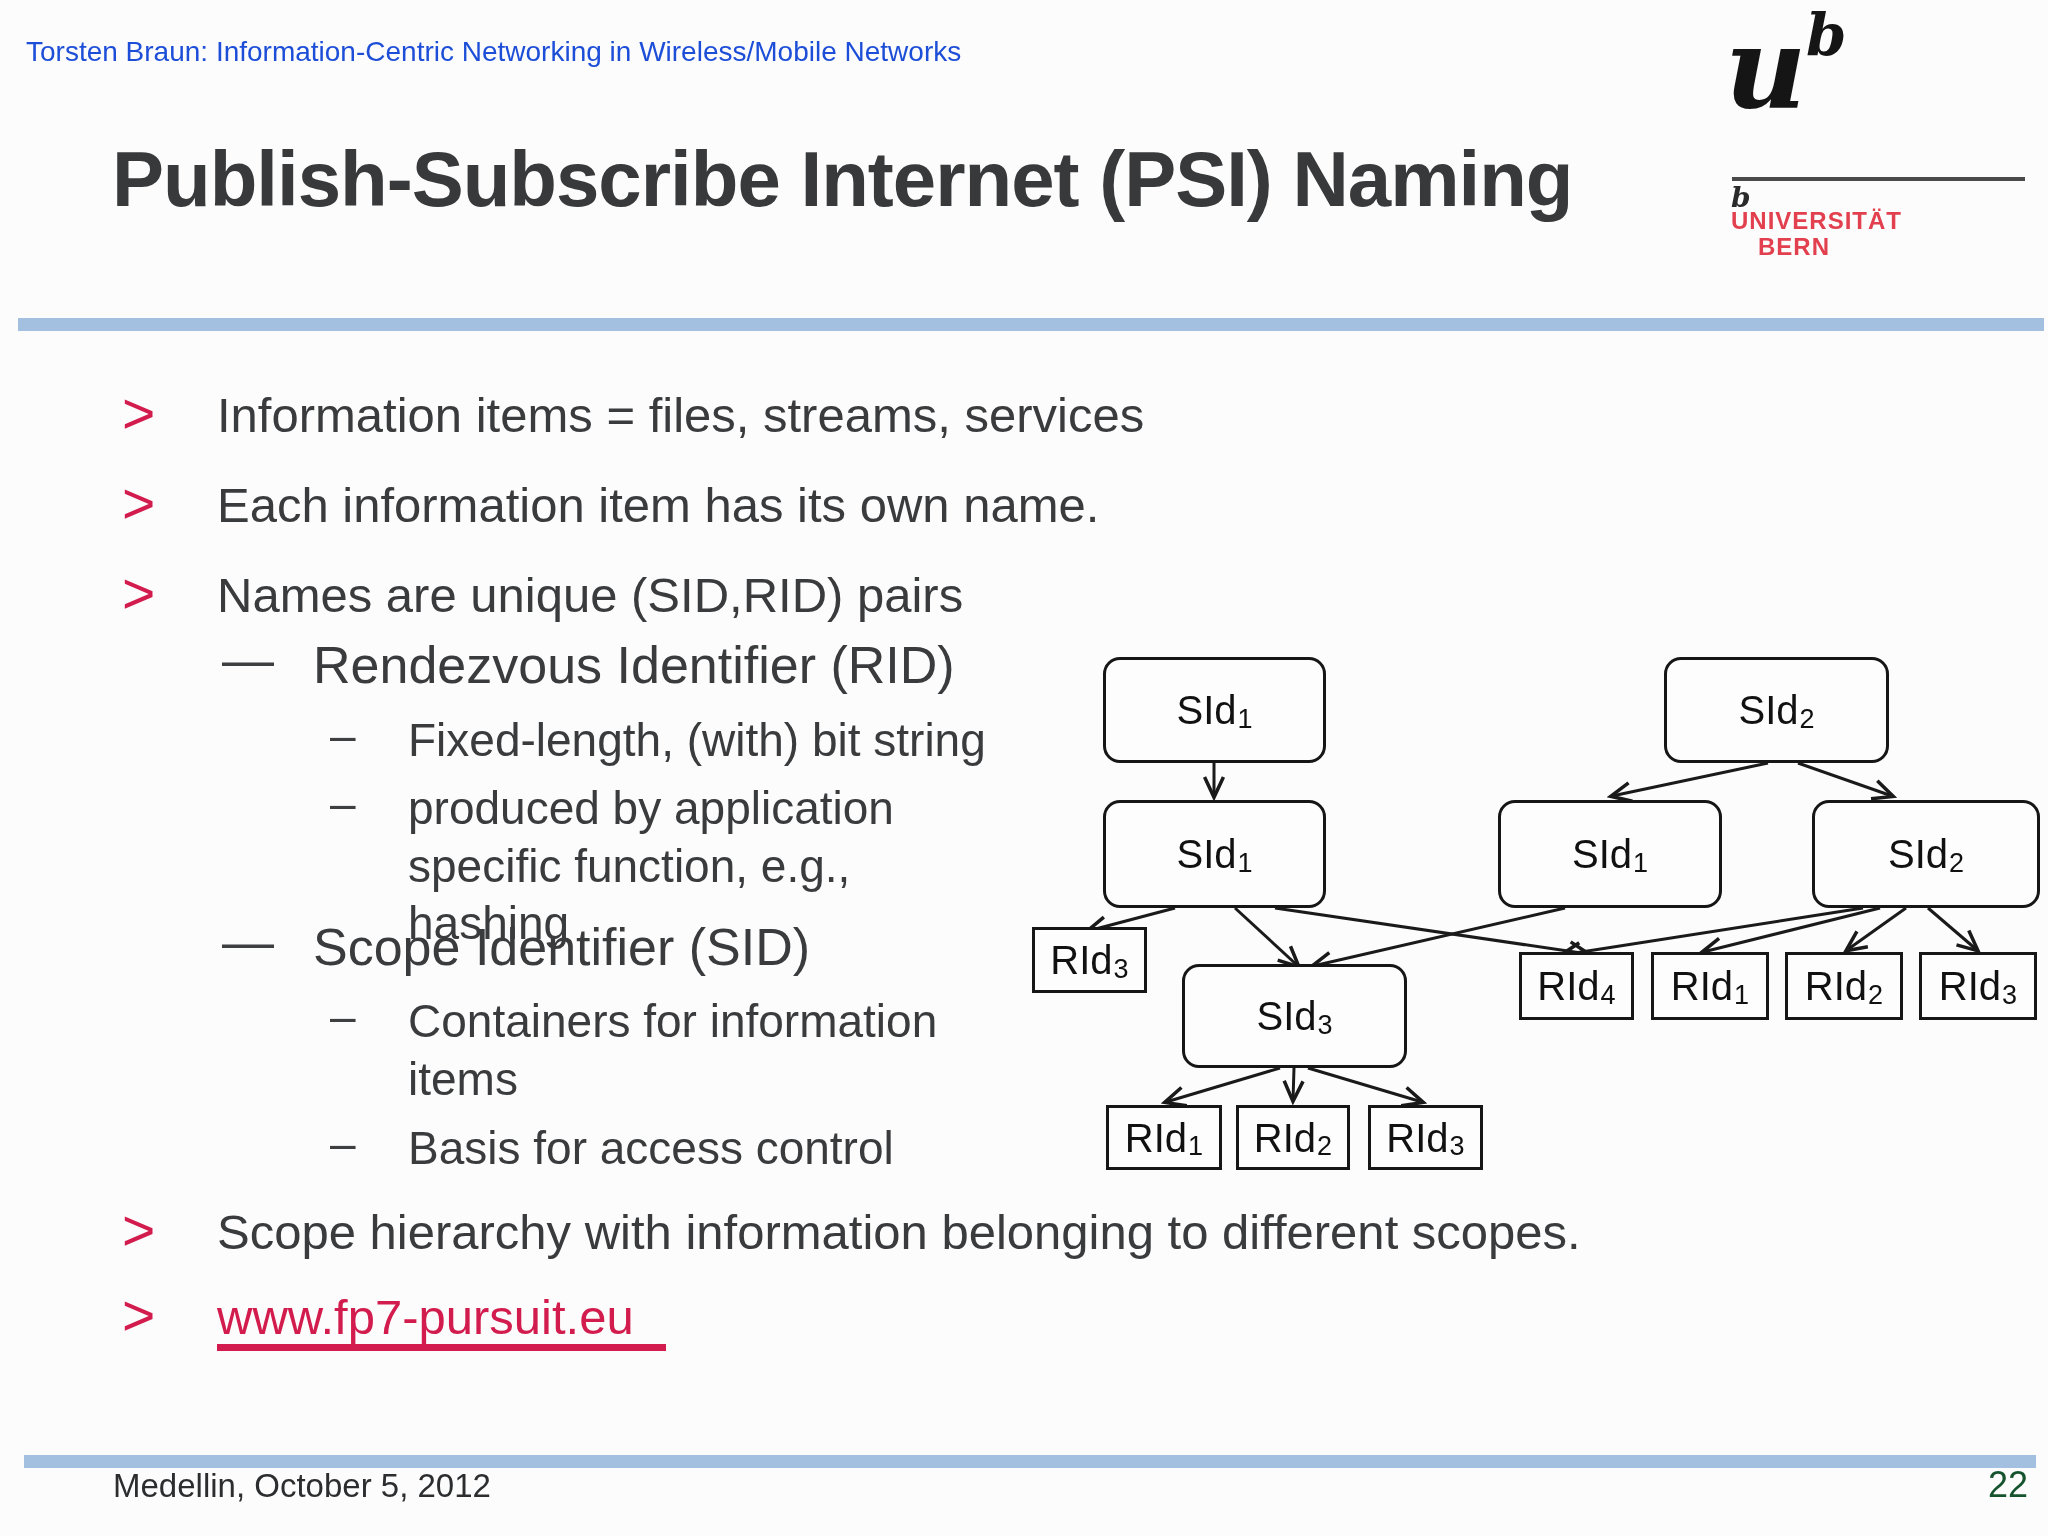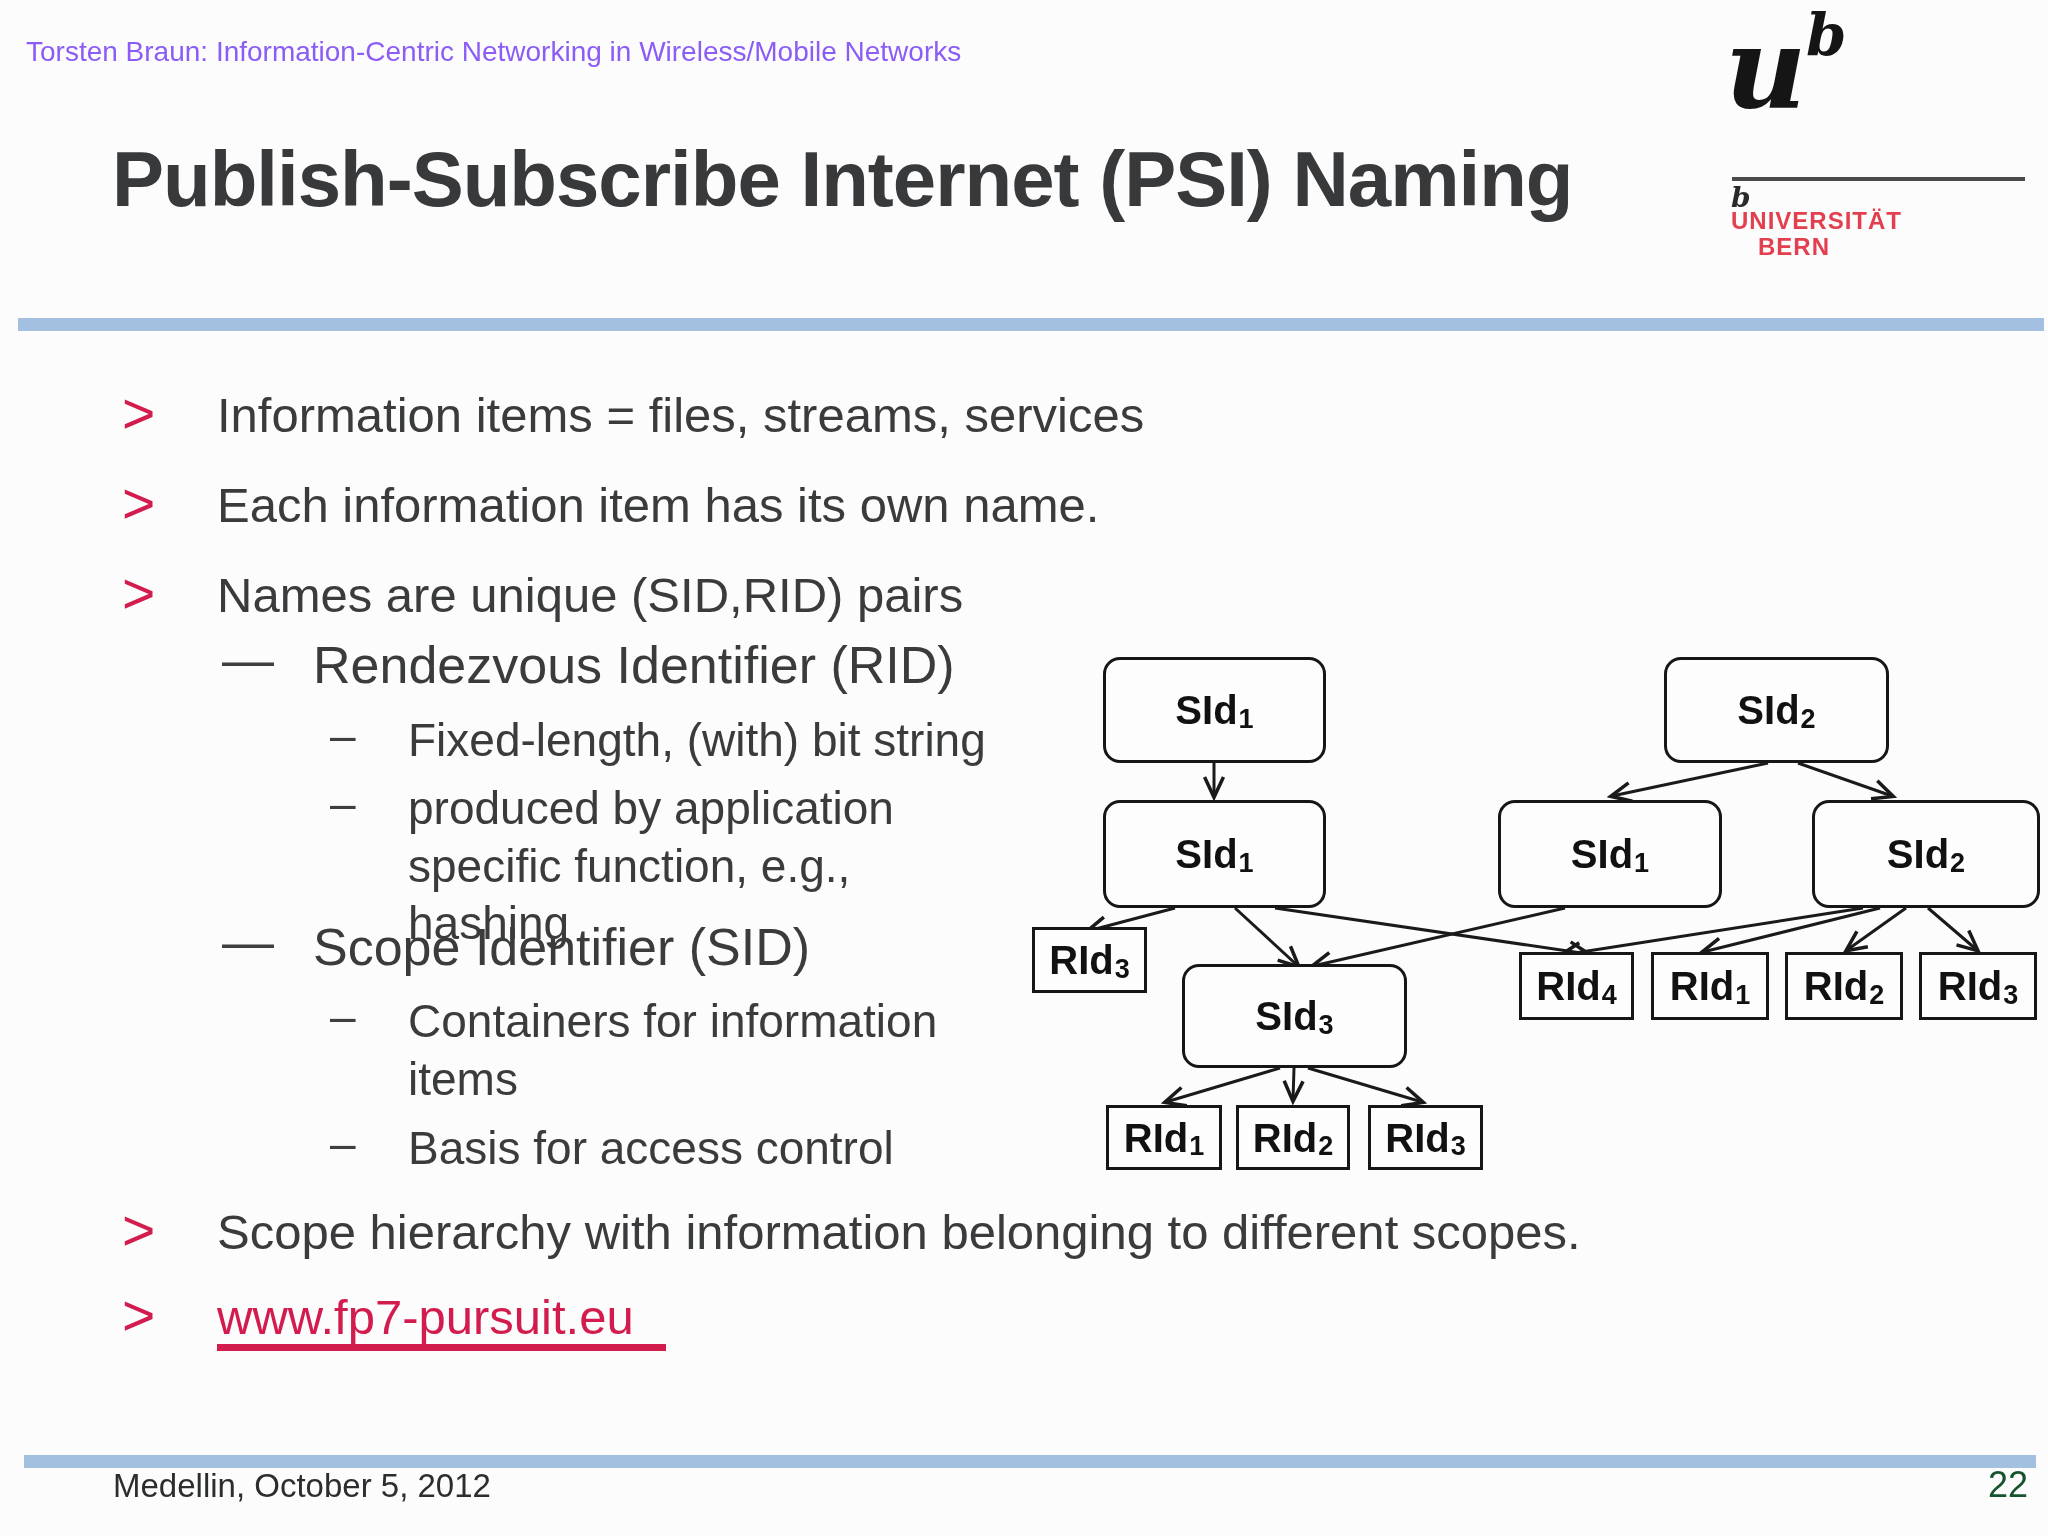--- a/index.html
+++ b/index.html
@@ -7,21 +7,21 @@
     width:2048px;height:1536px;
     background:#fcfcfc;
     font-family:"Liberation Sans", sans-serif;
     color:#3a3b3d;
     overflow:hidden;
     position:relative;
   }
   .slide{position:absolute;inset:0;}
 
   
-  .credit{position:absolute;left:26px;top:36px;font-size:28px;color:#8b5cf6;}
+  .credit{position:absolute;left:26px;top:36px;font-size:28px;color:#1d4ed8;}
   .title{position:absolute;left:112px;top:134px;font-size:78px;font-weight:700;
          letter-spacing:-1px;color:#38393b;}
 
   
   .logo-u{position:absolute;left:1725px;top:12px;font-family:"DejaVu Serif",serif;
           font-style:italic;font-weight:700;font-size:112px;line-height:1;color:#151515;}
   .logo-sup{position:absolute;left:1806px;top:6px;font-family:"DejaVu Serif",serif;
             font-style:italic;font-weight:700;font-size:58px;line-height:1;color:#151515;}
   .logo-rule{position:absolute;left:1732px;top:177px;width:293px;height:4px;background:#4a4a4a;}
   .logo-smallb{position:absolute;left:1731px;top:184px;font-family:"DejaVu Serif",serif;
@@ -41,21 +41,21 @@
   .m-red{color:#d31c4e;font-size:57px;font-weight:400;left:122px;}
   .m-dash2{color:#3e3f41;font-size:52px;left:222px;}
   .m-dash3{color:#3e3f41;font-size:46px;left:330px;}
   .btext{position:absolute;line-height:1.25;color:#3a3b3d;}
   .lv1{font-size:49px;left:217px;}
   .lv2{font-size:52px;left:313px;}
   .lv3{font-size:46px;left:408px;}
   .link{color:#d31c4e;border-bottom:7px solid #d31c4e;padding-right:32px;cursor:pointer;}
 
   
-  .diagram{position:absolute;left:1020px;top:650px;width:1028px;height:560px;font-weight:bold;}
+  .diagram{position:absolute;left:1020px;top:650px;width:1028px;height:560px;}
   .diagram svg{position:absolute;left:0;top:0;}
   .node{position:absolute;box-sizing:border-box;border:3px solid #161616;background:#fdfdfd;
         display:flex;align-items:center;justify-content:center;
         font-size:40px;color:#111;line-height:1;}
   .node sub{font-size:27px;line-height:1;transform:translateY(9px);margin-left:1px;}
   .snode{border-radius:17px;}
   .rnode{border-radius:0;}
   .n0{left:83px;top:7px;width:223px;height:106px;}
   .n1{left:644px;top:7px;width:225px;height:106px;}
   .n2{left:83px;top:150px;width:223px;height:108px;}

